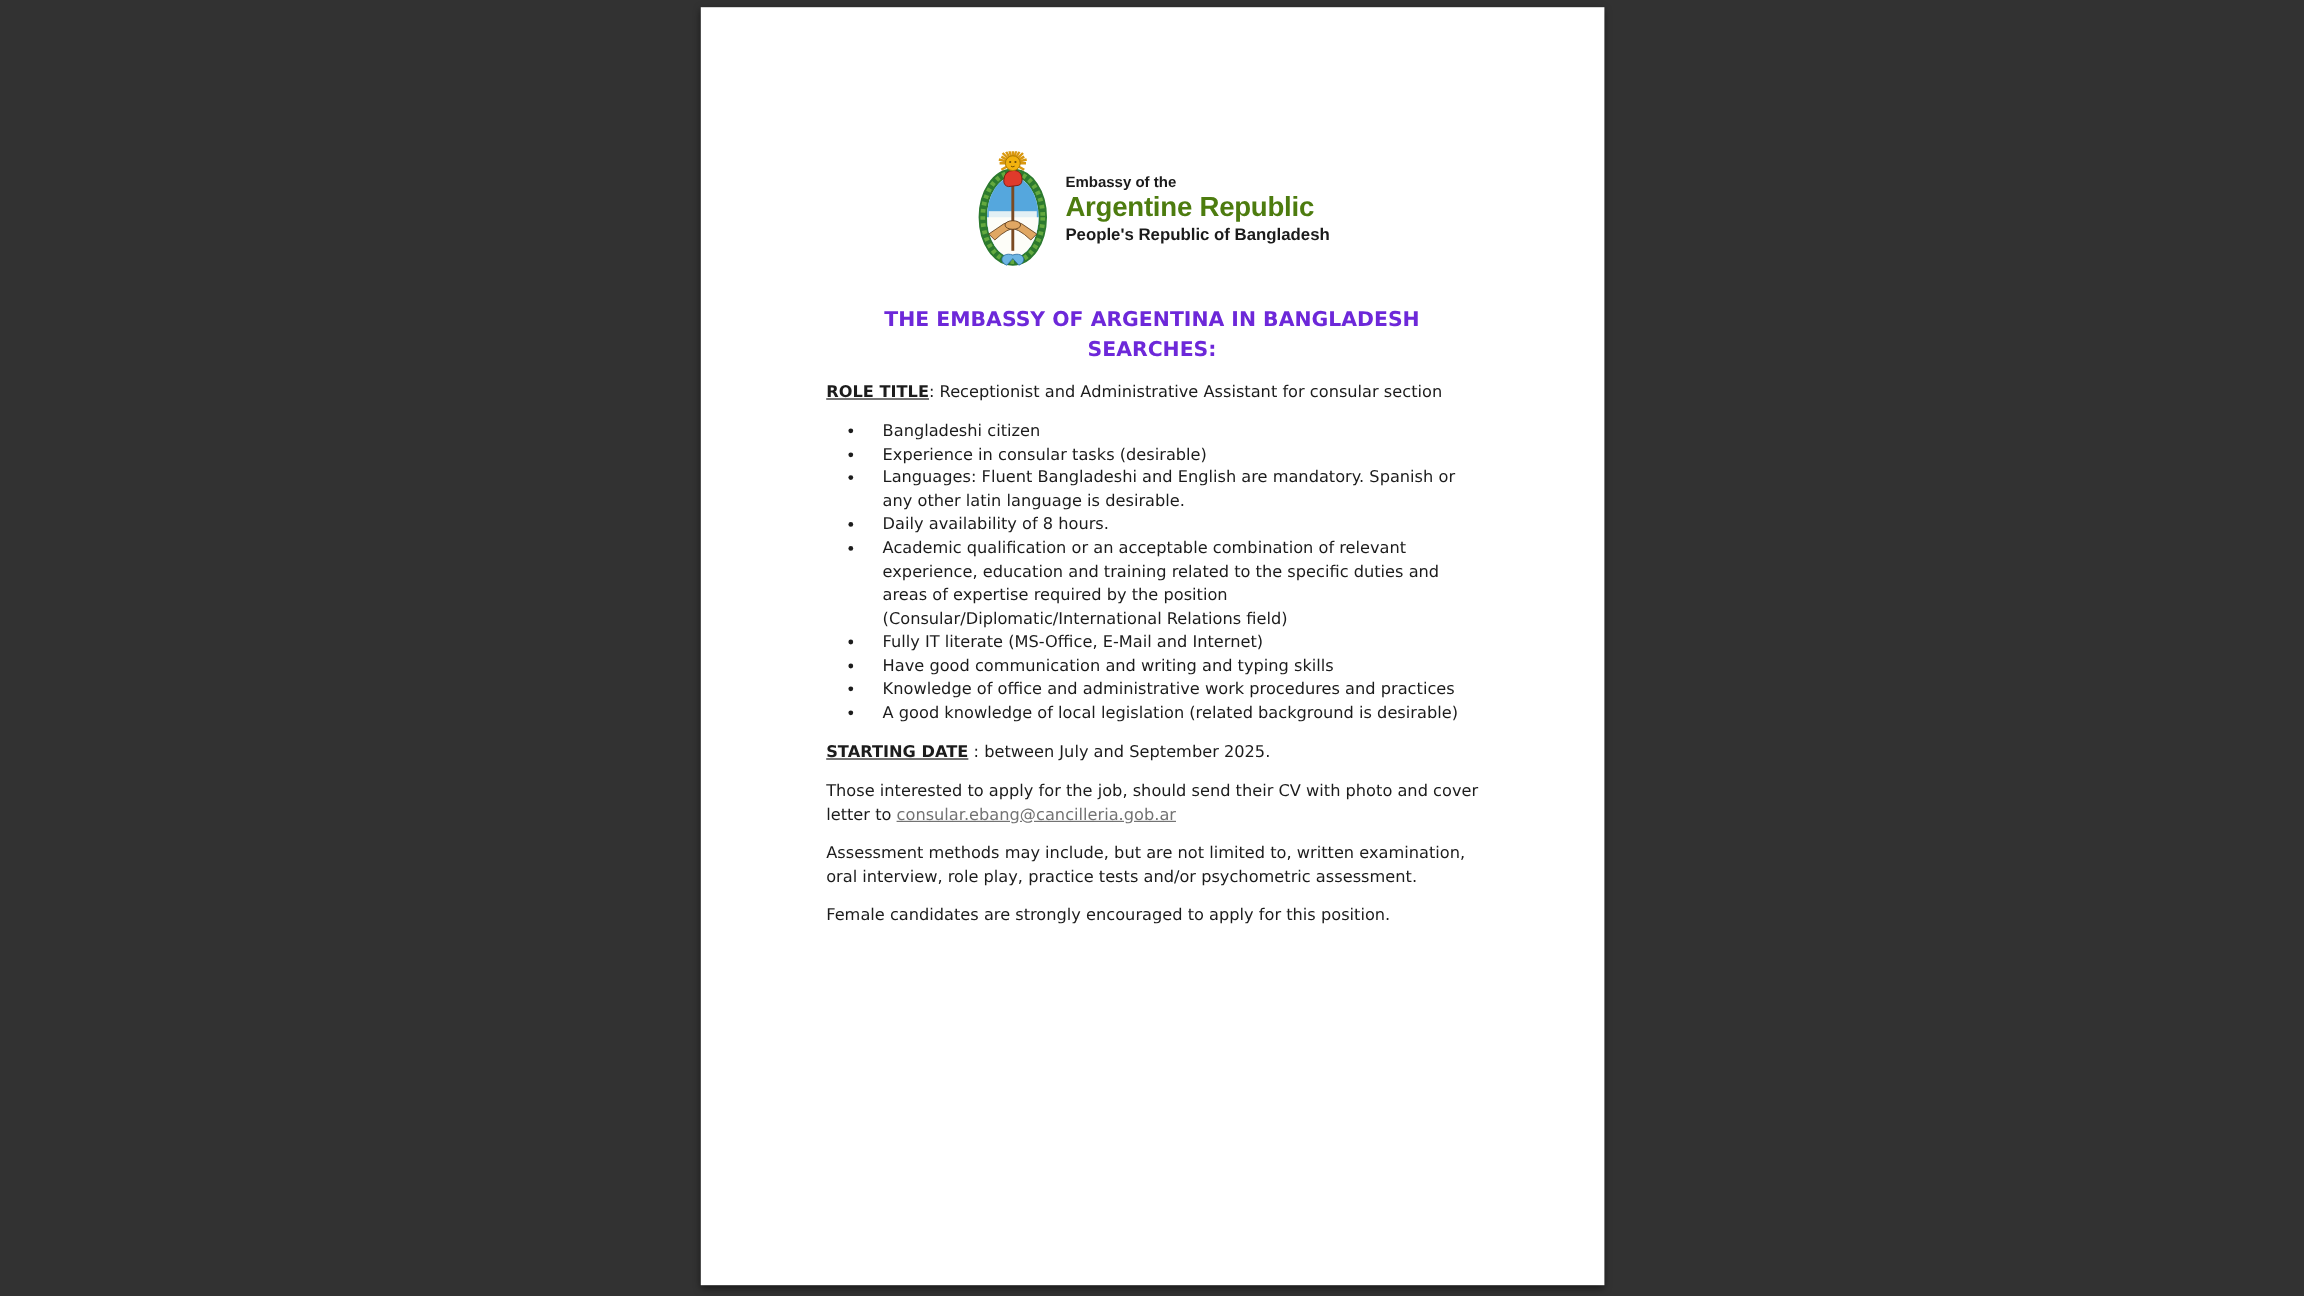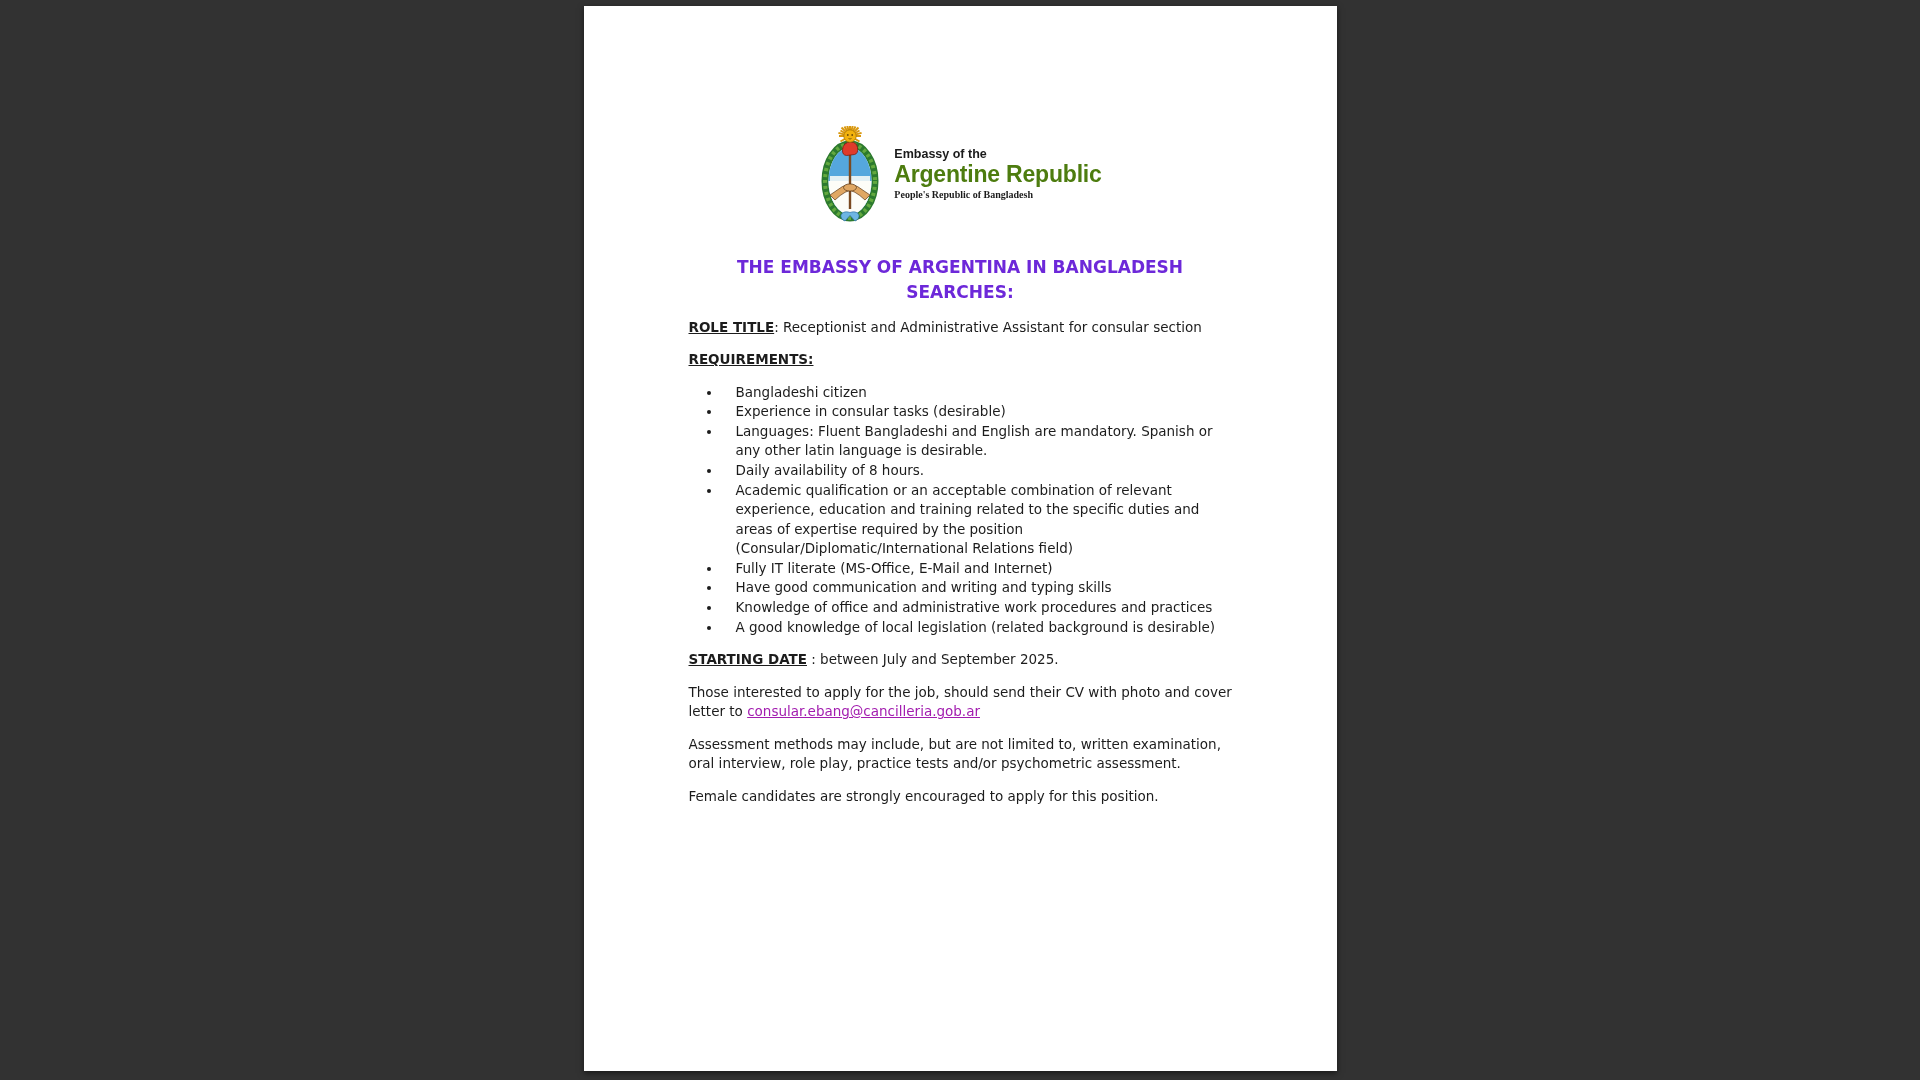--- a/index.html
+++ b/index.html
@@ -29,40 +29,40 @@
   .brand-line1 {
     font-family: "Liberation Sans", sans-serif;
     font-size: 12.5px; font-weight: 600; line-height: 1.15; color: #1b1b1b;
   }
   .brand-line2 {
     font-family: "Liberation Sans", sans-serif;
     font-size: 23px; font-weight: 700; letter-spacing: -0.2px;
     line-height: 1.2; color: #4d7c0f;
   }
   .brand-line3 {
-    font-family: Liberation Serif, serif;
-    font-size: 10px; font-weight: 700; line-height: 1.2; color: #1b1b1b;
+    font-family: Liberation Sans, sans-serif;
+    font-size: 14px; font-weight: 700; line-height: 1.2; color: #1b1b1b;
   }
   
   .doc-title {
     margin: 33px auto 13px; max-width: 480px;
     text-align: center;
     font-size: 17px; font-weight: 700; line-height: 1.46;
     color: #6d28d9;
   }
   .content {
     margin-left: 105px; width: 545px;
     font-size: 13.5px; line-height: 1.45;
   }
   .content p { margin: 0 0 13px; }
   .lbl { font-weight: 700; text-decoration: underline; }
   .sep { white-space: pre; }
   ul.req-list { margin: 0 0 13px; padding-left: 33px; list-style: disc outside; }
   ul.req-list li { padding-left: 14px; }
-  a.email-link { color: #a21caf; text-decoration: underline; cursor: pointer; }
+  a.email-link { color: #737373; text-decoration: underline; cursor: pointer; }
 </style>
 </head>
 <body>
 
 <div class="stage">
   <div class="paper">
 
     <header class="letterhead">
       <svg class="coa" viewBox="0 0 64 96" aria-hidden="true">
 
@@ -115,21 +115,20 @@
         <div class="brand-line3">People's Republic of Bangladesh</div>
       </div>
     </header>
 
     <h1 class="doc-title">THE EMBASSY OF ARGENTINA IN BANGLADESH SEARCHES:</h1>
 
     <div class="content">
 
       <p><span class="lbl">ROLE TITLE</span><span class="sep">: </span><span>Receptionist and Administrative Assistant for consular section</span></p>
 
-      <p><span class="lbl">REQUIREMENTS:</span></p>
 
       <ul class="req-list">
         <li>Bangladeshi citizen</li>
         <li>Experience in consular tasks (desirable)</li>
         <li>Languages: Fluent Bangladeshi and English are mandatory. Spanish or any other latin language is desirable.</li>
         <li>Daily availability of 8 hours.</li>
         <li>Academic qualification or an acceptable combination of relevant experience, education and training related to the specific duties and areas of expertise required by the position (Consular/Diplomatic/International Relations field)</li>
         <li>Fully IT literate (MS-Office, E-Mail and Internet)</li>
         <li>Have good communication and writing and typing skills</li>
         <li>Knowledge of office and administrative work procedures and practices</li>

